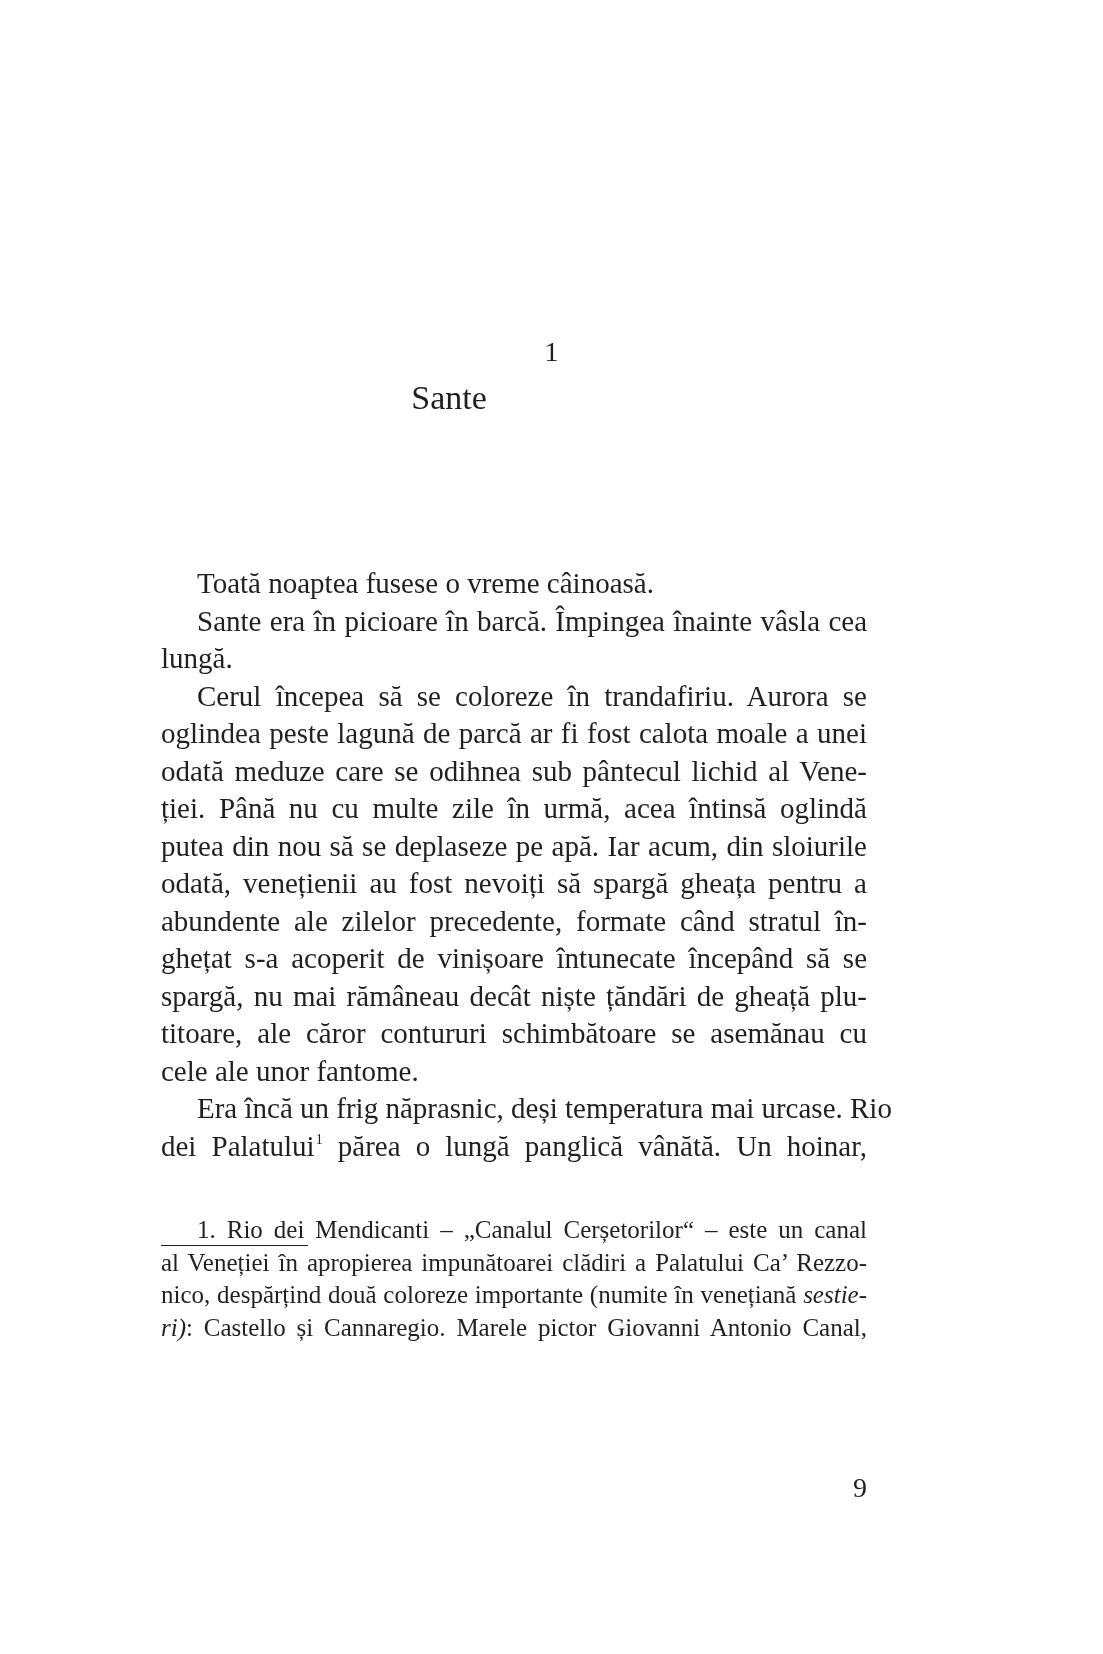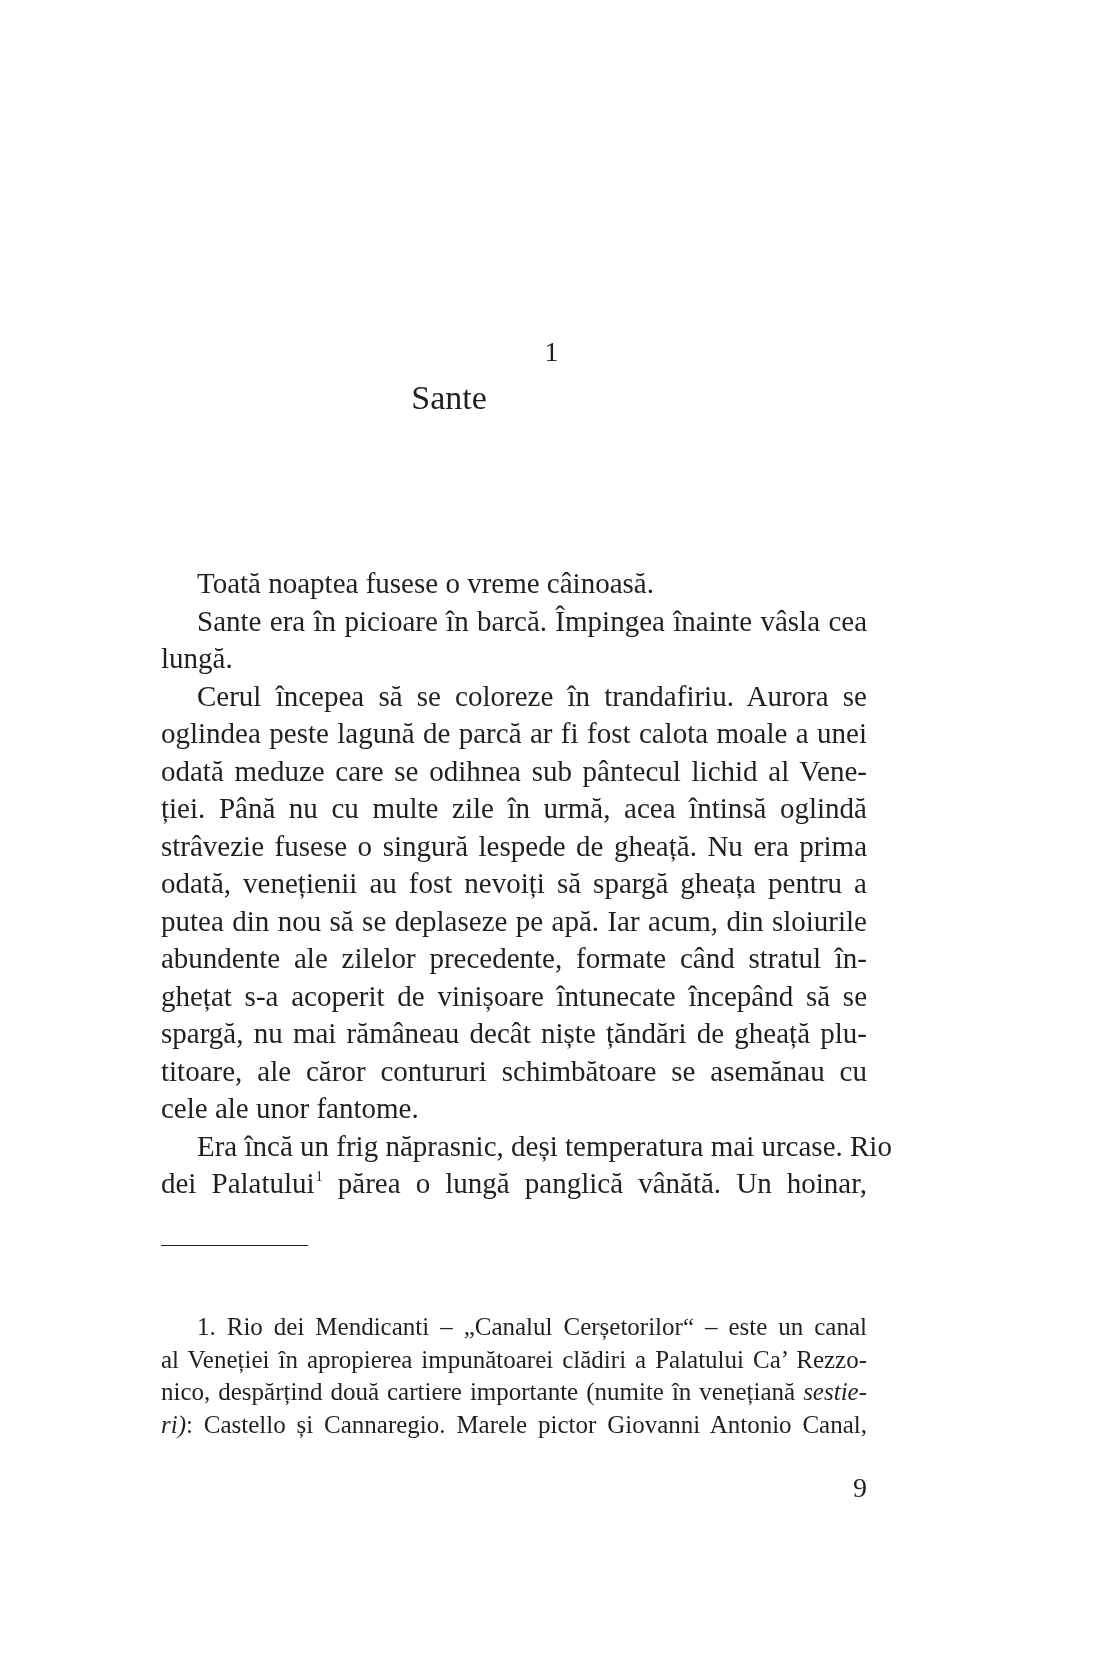--- a/index.html
+++ b/index.html
@@ -67,21 +67,21 @@
       position: absolute;
       left: 161px;
       top: 1245px;
       width: 147px;
       height: 0;
       border-top: 1.5px solid #231f20;
     }
     .footnotes {
       position: absolute;
       left: 161px;
-      top: 1311px;
+      top: 1214px;
       width: 706px;
     }
     .fn-line {
       display: block;
       height: 32.5px;
       font-size: 25px;
       line-height: 32.5px;
       white-space: nowrap;
       text-align: justify;
       text-align-last: justify;
@@ -108,34 +108,33 @@
 <div class="chapter-title">Sante</div>
 
 <div class="body-text">
   <span class="line indent last">Toată noaptea fusese o vreme câinoasă.</span>
   <span class="line indent">Sante era în picioare în barcă. Împingea înainte vâsla cea</span>
   <span class="line last">lungă.</span>
   <span class="line indent">Cerul începea să se coloreze în trandafiriu. Aurora se</span>
   <span class="line">oglindea peste lagună de parcă ar fi fost calota moale a unei</span>
   <span class="line">odată meduze care se odihnea sub pântecul lichid al Vene-</span>
   <span class="line">ției. Până nu cu multe zile în urmă, acea întinsă oglindă</span>
-  <span class="line">strâvezie fusese o singură lespede de gheață. Nu era prima</span>
+  <span class="line">putea din nou să se deplaseze pe apă. Iar acum, din sloiurile</span>
   <span class="line">odată, venețienii au fost nevoiți să spargă gheața pentru a</span>
-  <span class="line">putea din nou să se deplaseze pe apă. Iar acum, din sloiurile</span>
   <span class="line">abundente ale zilelor precedente, formate când stratul în-</span>
   <span class="line">ghețat s-a acoperit de vinișoare întunecate începând să se</span>
   <span class="line">spargă, nu mai rămâneau decât niște țăndări de gheață plu-</span>
   <span class="line">titoare, ale căror contururi schimbătoare se asemănau cu</span>
   <span class="line last">cele ale unor fantome.</span>
   <span class="line indent">Era încă un frig năprasnic, deși temperatura mai urcase. Rio</span>
   <span class="line"><span>dei Palatului</span><sup class="fn-ref">1</sup><span> părea o lungă panglică vânătă. Un hoinar,</span></span>
 </div>
 
 <div class="footnote-rule"></div>
 
 <div class="footnotes">
   <span class="fn-line indent">1.  Rio dei Mendicanti – „Canalul Cerșetorilor“ – este un canal</span>
   <span class="fn-line">al Veneției în apropierea impunătoarei clădiri a Palatului Ca’ Rezzo-</span>
-  <span class="fn-line"><span>nico, despărțind două cartiere importante (numite în venețiană </span><em>sestie-</em></span>
+  <span class="fn-line"><span>nico, despărțind două coloreze importante (numite în venețiană </span><em>sestie-</em></span>
   <span class="fn-line"><em>ri)</em><span>: Castello și Cannaregio. Marele pictor Giovanni Antonio Canal,</span></span>
 </div>
 
 <div class="page-number">9</div>
 
 </body></html>

